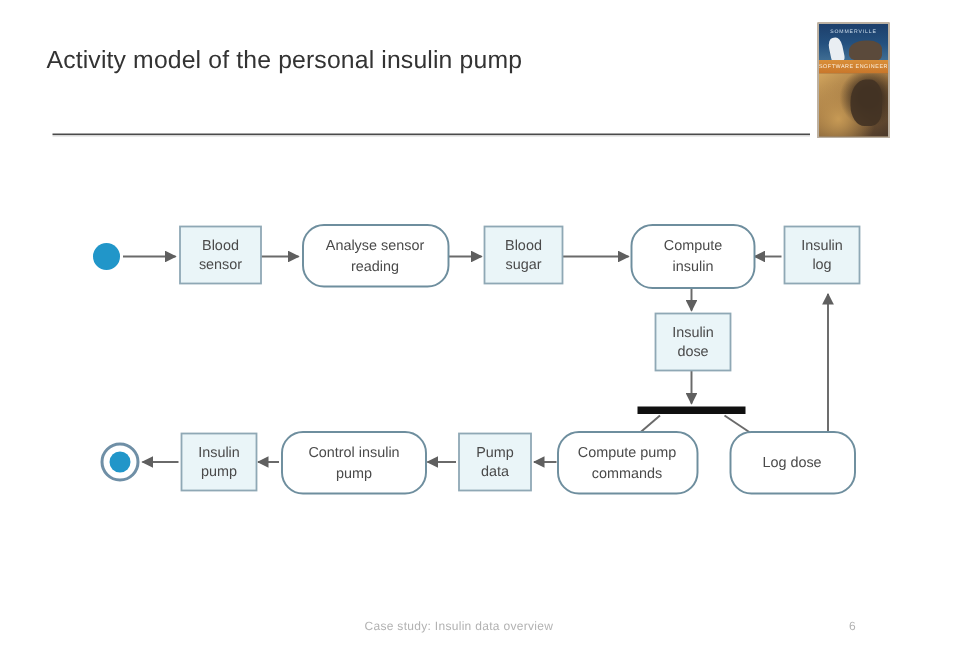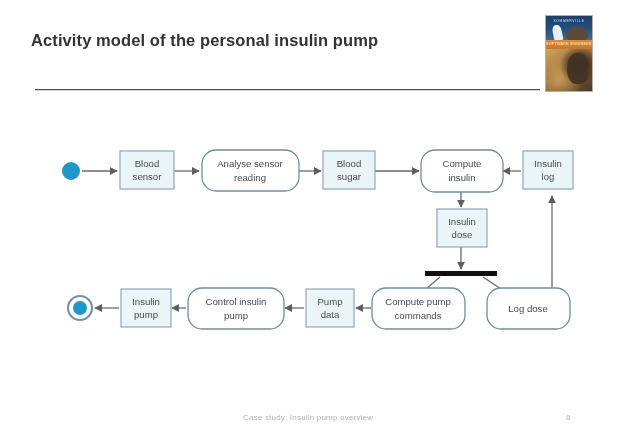--- a/index.html
+++ b/index.html
@@ -15,21 +15,21 @@
     font-family: "Liberation Sans", sans-serif;
     color: #3c3c3c;
   }
 
   
   #slide-title {
     position: absolute;
     left: 31px;
     top: 31px;
     font-size: 16.5px;
-    font-weight: bold;
+    font-weight: normal;
     letter-spacing: 0.1px;
     color: #333333;
     white-space: nowrap;
   }
   #title-rule {
     position: absolute;
     left: 35px;
     top: 89px;
     width: 505px;
     height: 0;
@@ -262,14 +262,14 @@
     <text class="node-label" x="236" y="316">pump</text>
   </g>
 
   <g>
     <rect x="121" y="289" width="50" height="38" fill="#eaf5f8" stroke="#8fa8b5" stroke-width="1.2"></rect>
     <text class="node-label" x="146" y="302">Insulin</text>
     <text class="node-label" x="146" y="315">pump</text>
   </g>
 </svg>
 
-<div id="footer-note">Case study: Insulin pump overview</div>
+<div id="footer-note">Case study: Insulin data overview</div>
 <div id="footer-page">6</div>
 
 </body></html>

